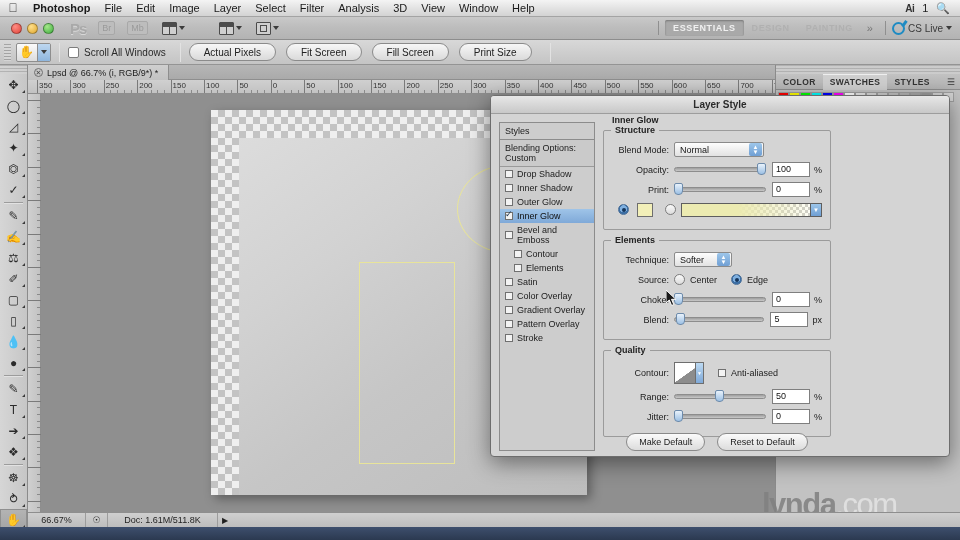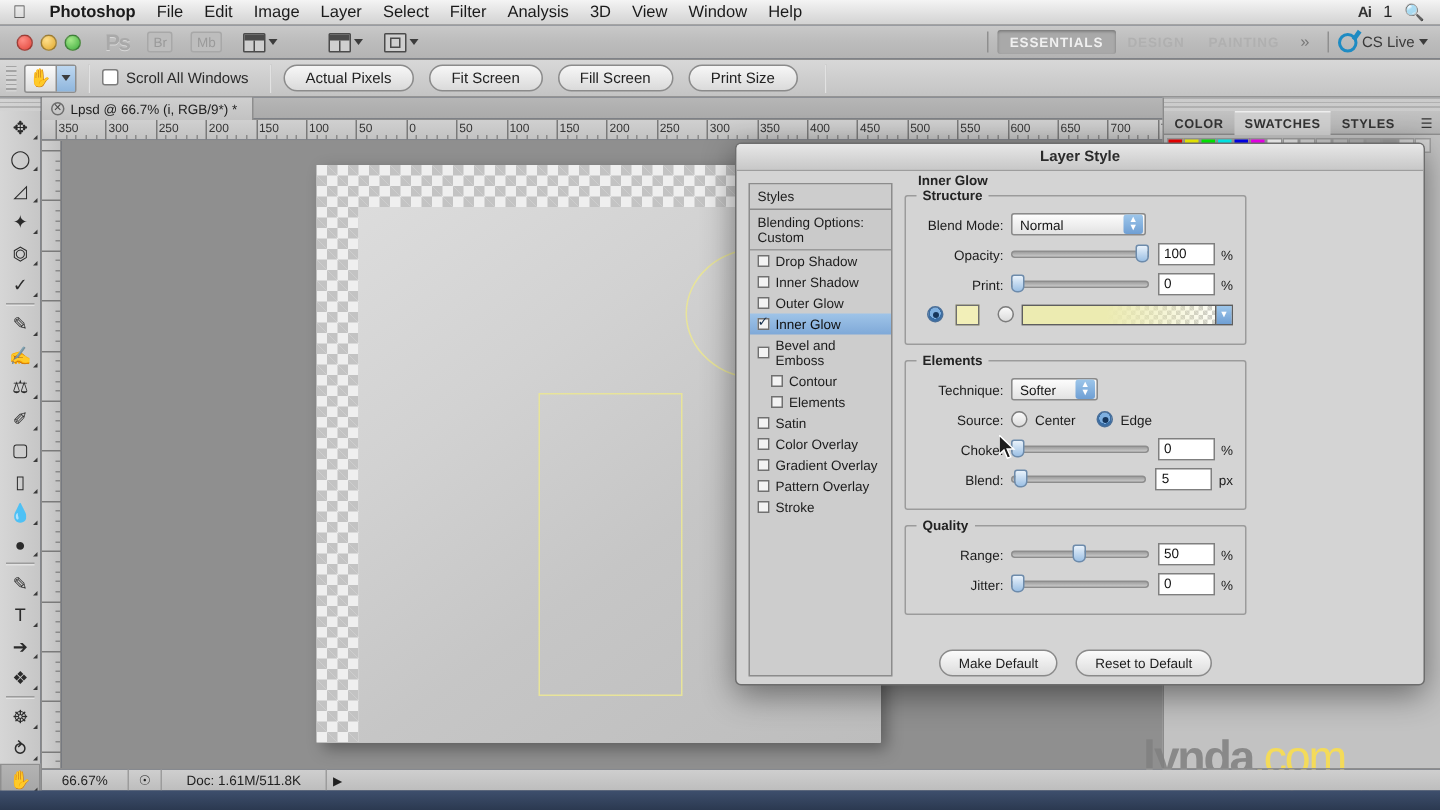--- a/index.html
+++ b/index.html
@@ -258,21 +258,21 @@
                background:linear-gradient(to bottom,#cfcfcf,#bdbdbd); border-top:1px solid #8e8e8e;
                display:flex; align-items:center; font-size:9px; color:#1f1f1f; }
   .sb-zoom { width:58px; text-align:center; border-right:1px solid #9c9c9c; line-height:14px;}
   .sb-ic { width:22px; text-align:center; border-right:1px solid #9c9c9c; line-height:14px; font-size:9px;}
   .sb-doc { width:110px; text-align:center; border-right:1px solid #9c9c9c; line-height:14px;}
   .sb-tri { padding:0 4px; font-size:8px; }
 
   
   .lyndawm { position:absolute; left:762px; top:487px; font-size:31px; letter-spacing:-1.5px;
              color:#808080; font-weight:bold; opacity:.85; }
-  .lyndawm .dotcom { font-weight:normal; color:#fde047; }
+  .lyndawm .dotcom { font-weight:normal; color:#e5e5e5; }
   .layer-icons { position:absolute; left:805px; top:521px; width:150px; display:flex;
                  gap:11px; font-size:9px; color:#4a4a4a; }
   .bottombar { position:absolute; left:0; top:527px; width:960px; height:13px;
                background:linear-gradient(to bottom,#3e4f6d,#2b3950); }
 </style>
 </head>
 <body>
 
 <div id="app">
 
@@ -815,20 +815,28 @@
               <span class="strack"></span>
               <span class="sthumb" style="left: calc(3% - 0.27px);"></span>
             </span>
             <span class="numbox">5</span>
             <span class="unit">px</span>
           </div>
         </div>
 
         <div class="grp">
           <span class="lg">Quality</span>
+          <div class="row" style="height:24px">
+            <span class="rlbl">Contour:</span>
+            <span class="contour-box">
+              <span class="contour-btn">▼</span>
+            </span>
+            <span class="cbx" style="margin-left:14px"></span>
+            <span class="unit" style="margin-left:5px">Anti-aliased</span>
+          </div>
           <div class="row">
             <span class="rlbl">Range:</span>
             <span class="slider" style="max-width:100px">
               <span class="strack"></span>
               <span class="sthumb" style="left: calc(50% - 4.5px);"></span>
             </span>
             <span class="numbox">50</span>
             <span class="unit">%</span>
           </div>
           <div class="row">

